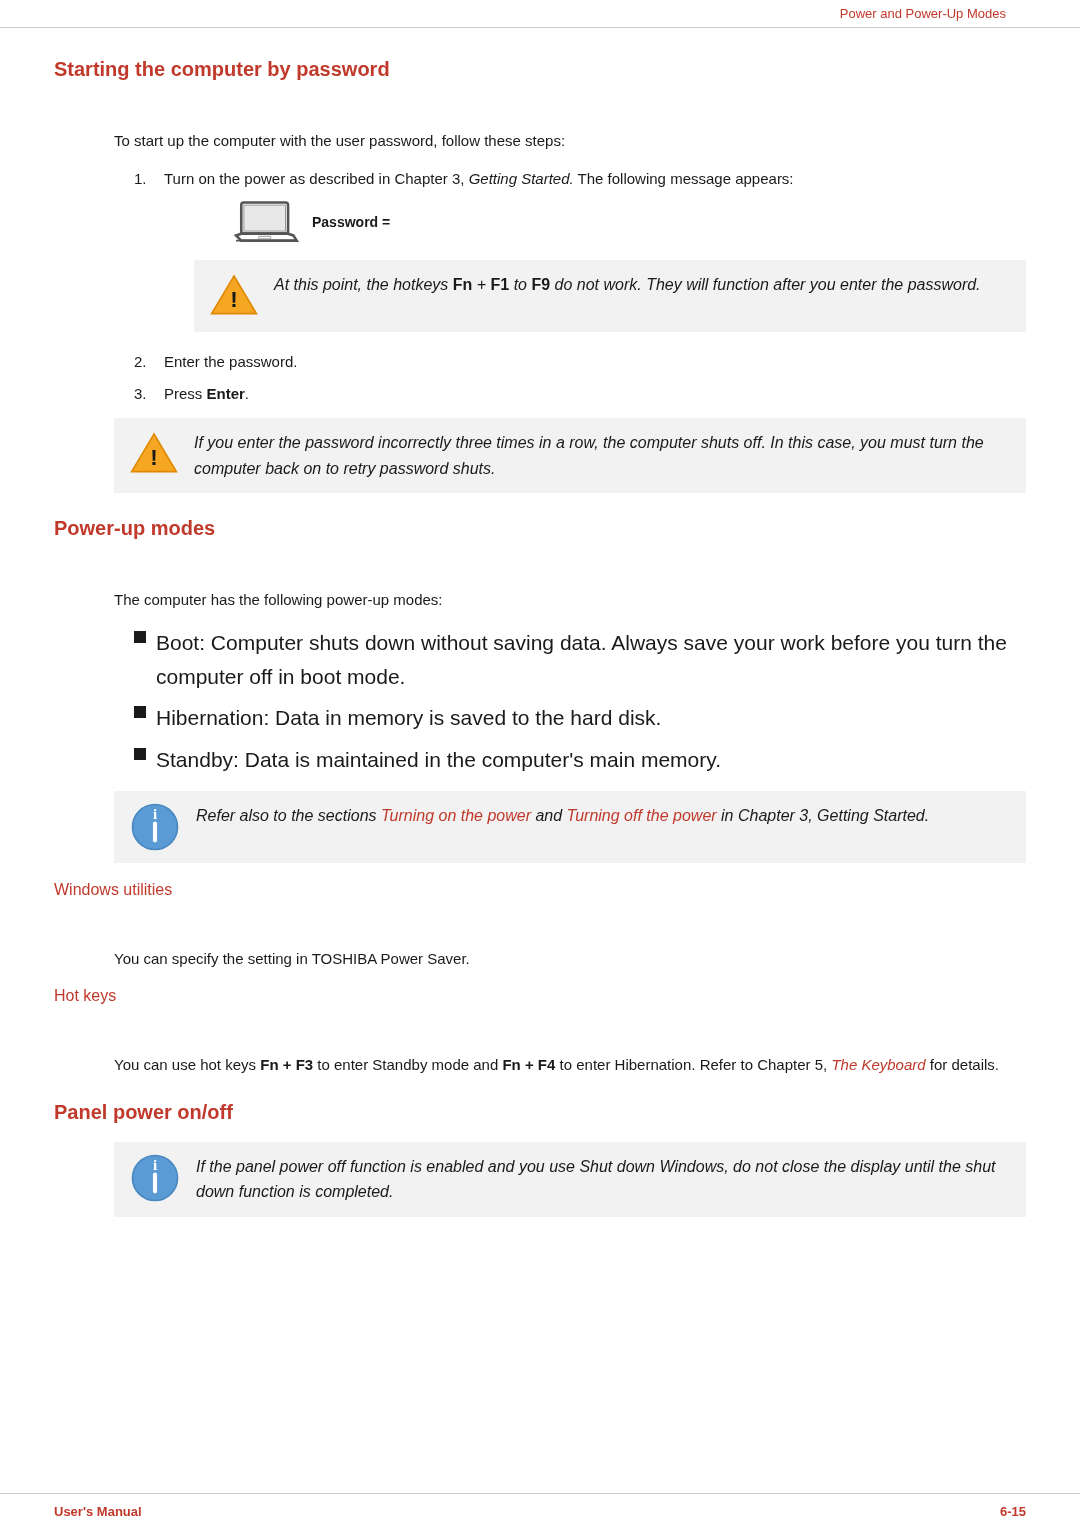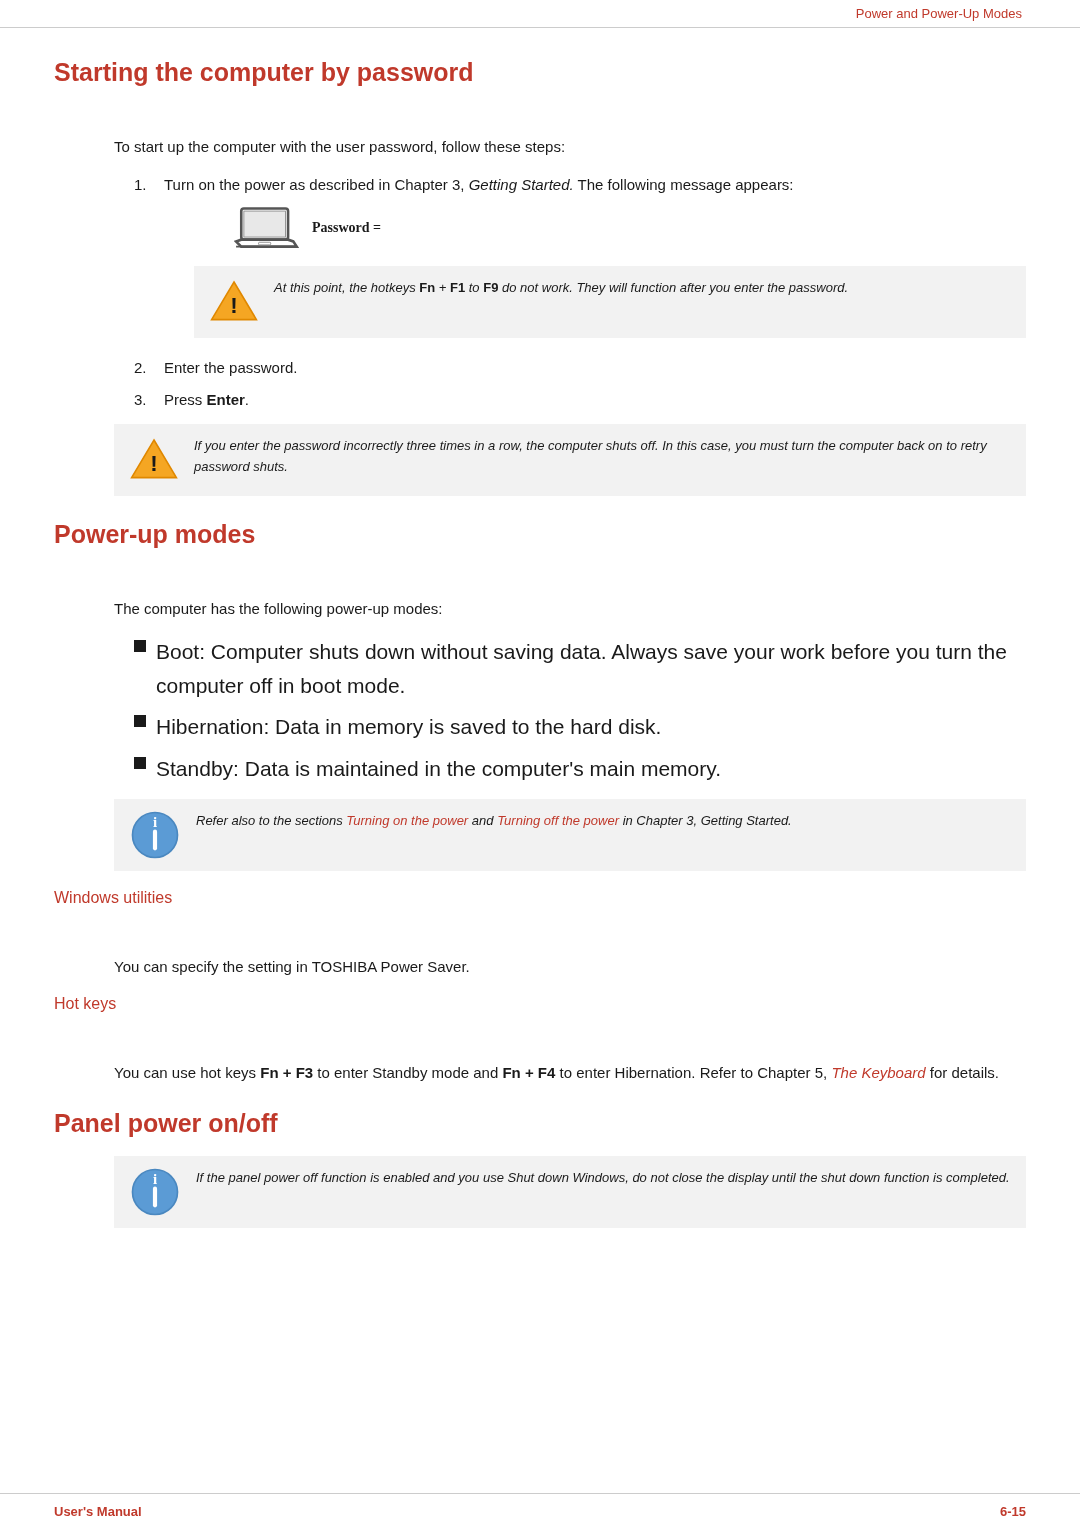--- a/index.html
+++ b/index.html
@@ -22,36 +22,36 @@
       width: 1080px;
       min-height: 1529px;
       padding: 0;
       position: relative;
       background: #fff;
     }
 
     .header-bar {
       display: flex;
       justify-content: flex-end;
-      padding: 6px 58px 6px 0;
+      padding: 6px 74px 6px 0;
       border-bottom: 1px solid #cccccc;
     }
 
     .header-text {
       color: #c0392b;
       font-size: 13px;
     }
 
     .content {
       padding: 30px 54px 30px 54px;
     }
 
     .section-title-large {
       color: #c0392b;
-      font-size: 25px;
+      font-size: 20px;
       font-weight: bold;
       font-family: Arial, Helvetica, sans-serif;
       margin-bottom: 18px;
     }
 
     .section-title-small {
       color: #c0392b;
       font-size: 16px;
       font-weight: normal;
       font-family: Arial, Helvetica, sans-serif;
@@ -96,21 +96,21 @@
       align-items: center;
       gap: 18px;
     }
 
     .laptop-icon {
       width: 60px;
       height: 45px;
     }
 
     .password-label {
-      font-family: Liberation Serif, serif;
+      font-family: Liberation Sans, sans-serif;
       font-weight: bold;
       font-size: 14px;
     }
 
     .warning-box {
       background: #f2f2f2;
       margin-left: 60px;
       margin-bottom: 18px;
       padding: 12px 16px;
       display: flex;
@@ -146,21 +146,21 @@
       min-width: 48px;
       height: 48px;
       display: flex;
       align-items: center;
       justify-content: center;
       flex-shrink: 0;
     }
 
     .warning-text {
       font-style: italic;
-      font-size: 13px;
+      font-size: 16px;
       line-height: 1.6;
       color: #1a1a1a;
     }
 
     .warning-text strong {
       font-style: normal;
       font-weight: bold;
     }
 
     .bullet-list {

